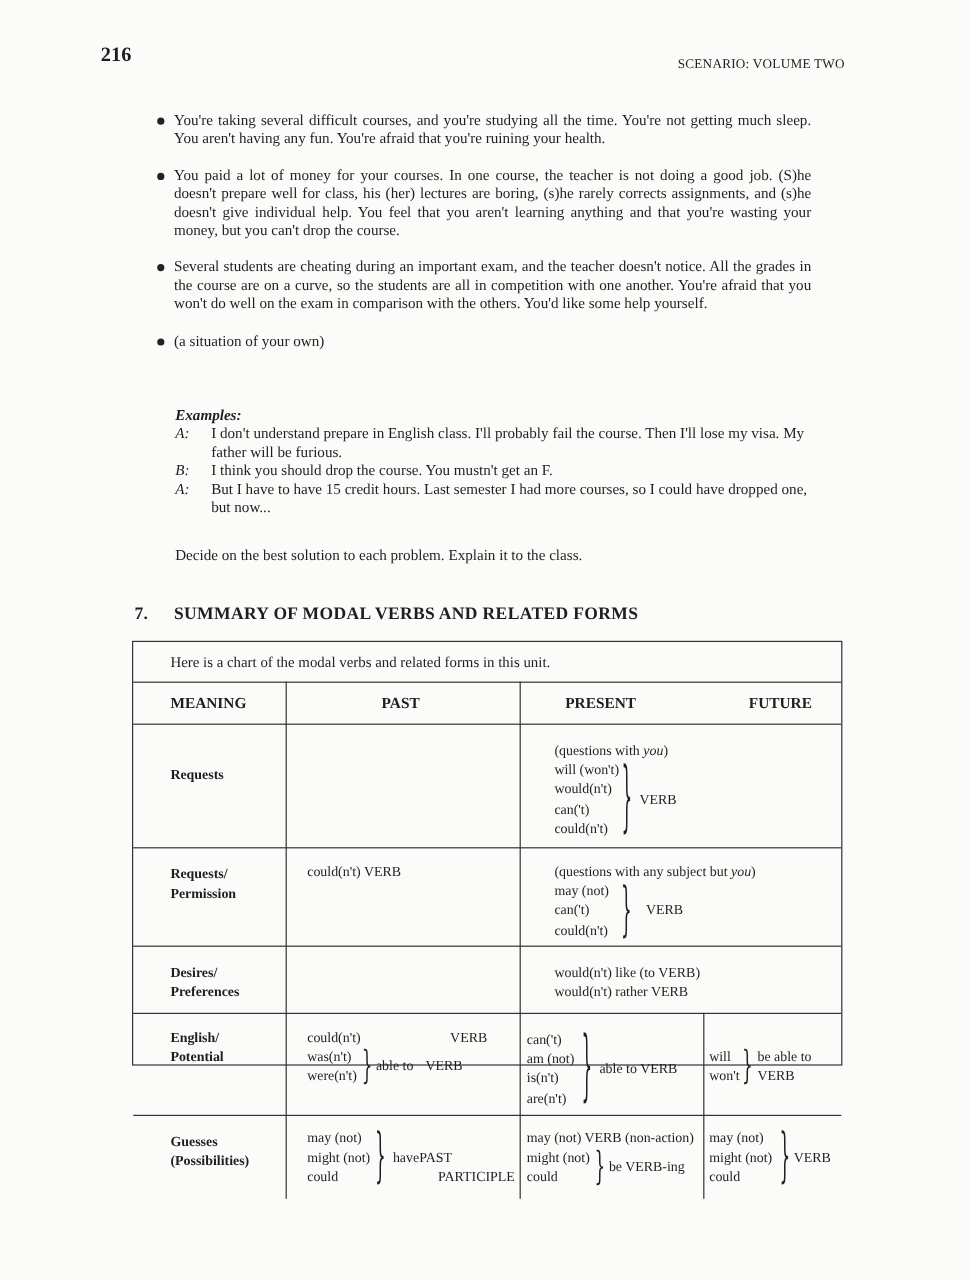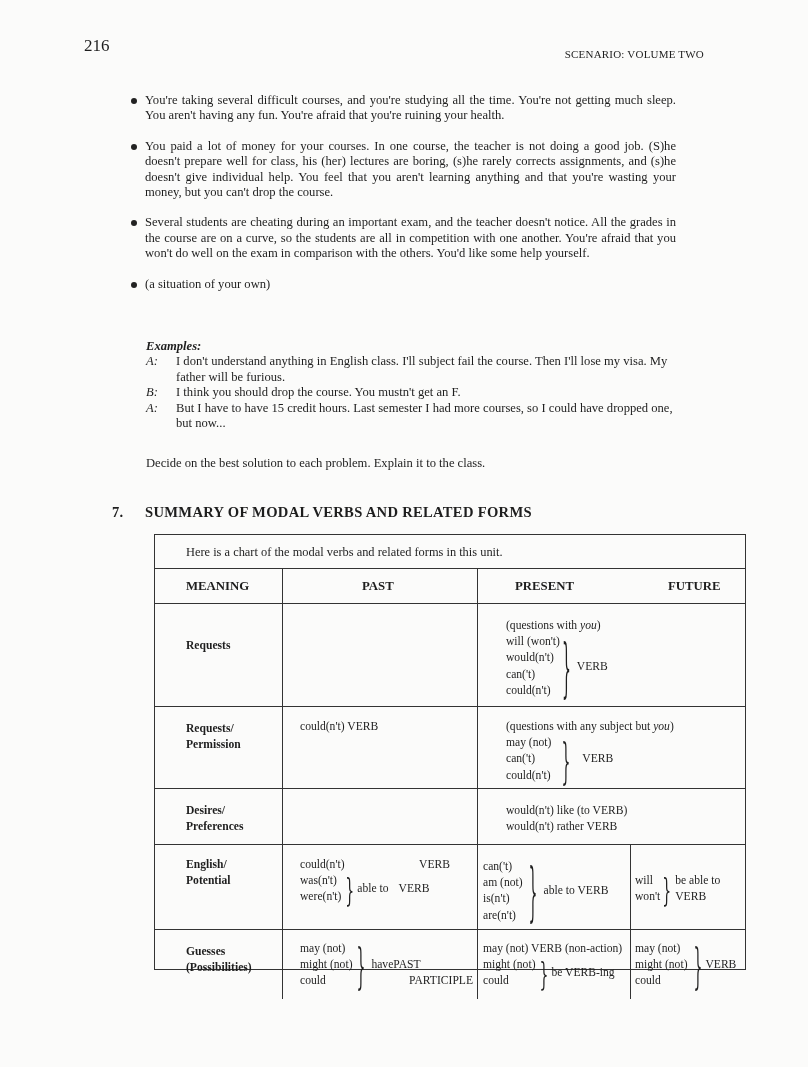--- a/index.html
+++ b/index.html
@@ -1,38 +1,38 @@
 <!DOCTYPE html>
 <html><head>
   <meta charset="utf-8">
   <style>
     html, body { margin: 0; padding: 0; }
     body {
       width: 808px; height: 1067px; background: #fbfbfa; position: relative;
       font-family: "DejaVu Serif", "Liberation Serif", serif; color: #1e1e1e;
       overflow: hidden;
     }
-    .page-num { position: absolute; left: 84px; top: 36px; font-weight: normal; font-size: 17px; font-family: "Liberation Serif", serif; }
+    .page-num { position: absolute; left: 84px; top: 36px; font-weight: bold; font-size: 17px; font-family: "Liberation Serif", serif; }
     .running-head { position: absolute; right: 104px; top: 48px; font-size: 11px; letter-spacing: 0.2px; font-family: "Liberation Serif", serif; }
 
     .bullets { position: absolute; left: 131px; top: 93px; width: 545px; font-size: 12.6px; line-height: 15.4px; font-family: "Liberation Serif", serif; }
     .bullet { position: relative; padding-left: 14px; margin-bottom: 15px; text-align: justify; }
     .bullet .dot { position: absolute; left: 0; top: 5px; width: 6px; height: 6px; border-radius: 50%; background: #222; }
 
     .examples { position: absolute; left: 146px; top: 339px; width: 530px; font-size: 12.6px; line-height: 15.4px; font-family: "Liberation Serif", serif; }
     .examples .ex-title { font-style: italic; font-weight: bold; }
     .ex-line { display: flex; }
     .ex-line .spk { width: 30px; font-style: italic; flex: none; }
     .ex-line .txt { flex: 1; }
     .instruction { position: absolute; left: 146px; top: 456px; font-size: 12.6px; font-family: "Liberation Serif", serif; }
 
     .section-title { position: absolute; left: 112px; top: 504px; font-size: 14.6px; font-weight: bold; font-family: "Liberation Serif", serif; letter-spacing: 0.3px; }
     .section-title .num { display: inline-block; width: 33px; }
 
-    .table { position: absolute; left: 110px; top: 534px; width: 592px; height: 436px; border: 1.5px solid #333; box-sizing: border-box; font-family: "Liberation Serif", serif; font-size: 11.6px; line-height: 16.2px; margin-left: 44px; }
+    .table { position: absolute; left: 110px; top: 534px; width: 592px; height: 354px; border: 1.5px solid #333; box-sizing: border-box; font-family: "Liberation Serif", serif; font-size: 11.6px; line-height: 16.2px; }
     .intro { position: absolute; left: 0; top: 0; width: 100%; height: 34px; border-bottom: 1.5px solid #333; box-sizing: border-box; padding: 9px 0 0 31px; font-size: 12.4px; }
     .hline { position: absolute; left: 0; width: 100%; height: 0; border-top: 1.5px solid #333; }
     .vline { position: absolute; width: 0; border-left: 1.5px solid #333; }
     .cell { position: absolute; }
     .hdr { font-weight: bold; font-size: 12.8px; position: absolute; }
     .meaning { font-weight: bold; }
     .brace { display: inline-block; vertical-align: middle; font-family: "DejaVu Serif", serif; transform-origin: center; line-height: 1; }
     .row-flex { display: flex; align-items: center; }
     .stack div { white-space: nowrap; }
     i { font-style: italic; }
@@ -59,21 +59,21 @@
   <div class="bullet">
     <span class="dot"></span>
     <span>(a situation of your own)</span>
   </div>
 </div>
 
 <div class="examples">
   <div class="ex-title">Examples:</div>
   <div class="ex-line">
     <span class="spk">A:</span>
-    <span class="txt">I don't understand anything in English class. I'll subject fail the course. Then I'll lose my visa. My father will be furious.</span>
+    <span class="txt">I don't understand prepare in English class. I'll probably fail the course. Then I'll lose my visa. My father will be furious.</span>
   </div>
   <div class="ex-line">
     <span class="spk">B:</span>
     <span class="txt">I think you should drop the course. You mustn't get an F.</span>
   </div>
   <div class="ex-line">
     <span class="spk">A:</span>
     <span class="txt">But I have to have 15 credit hours. Last semester I had more courses, so I could have dropped one, but now...</span>
   </div>
 </div>

